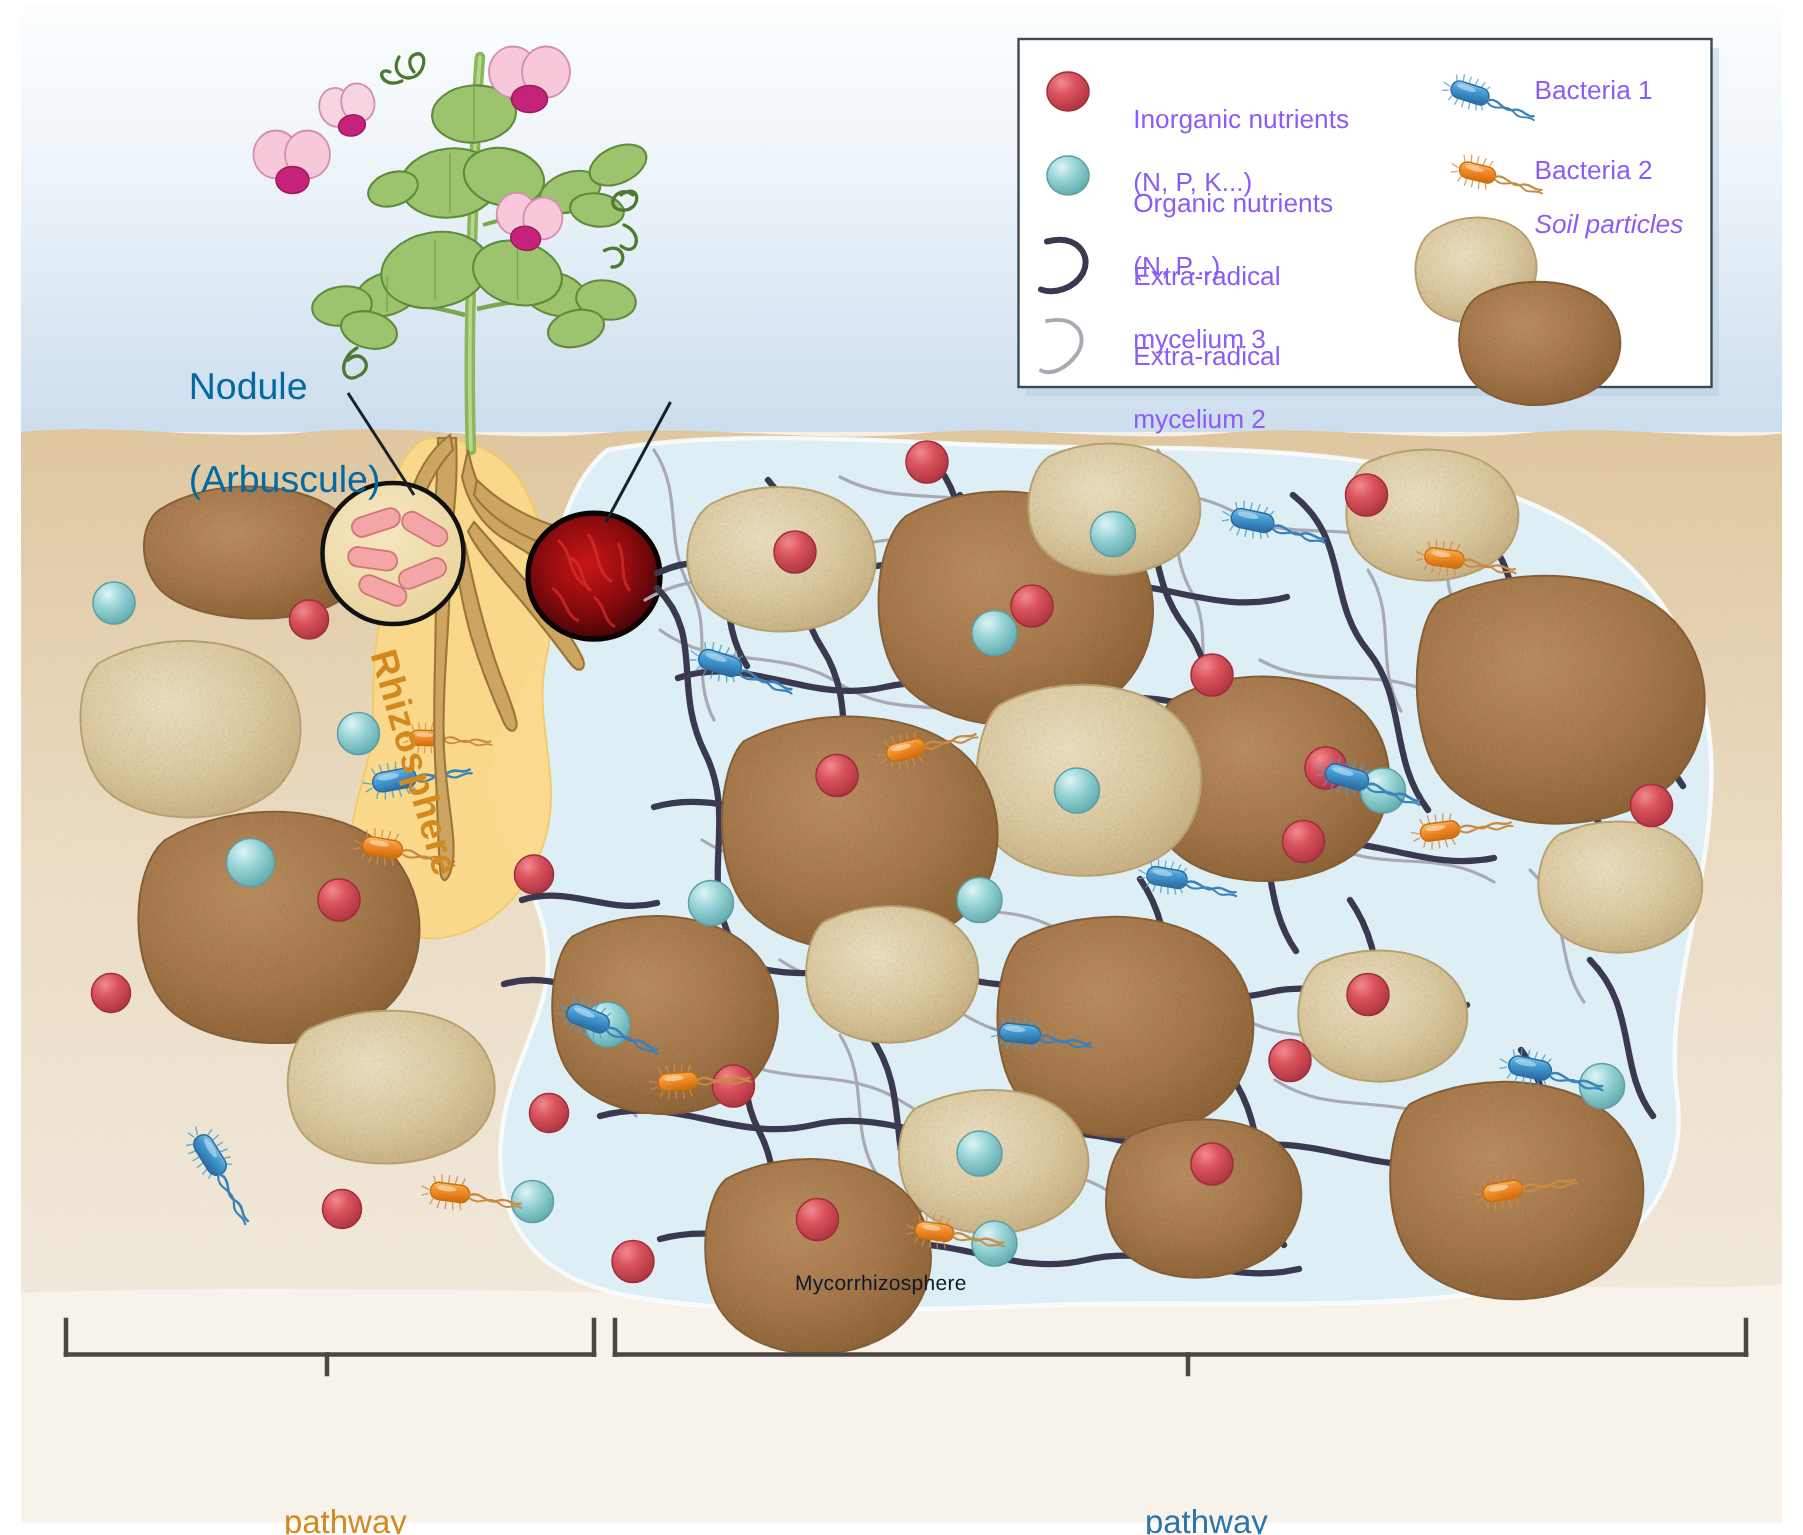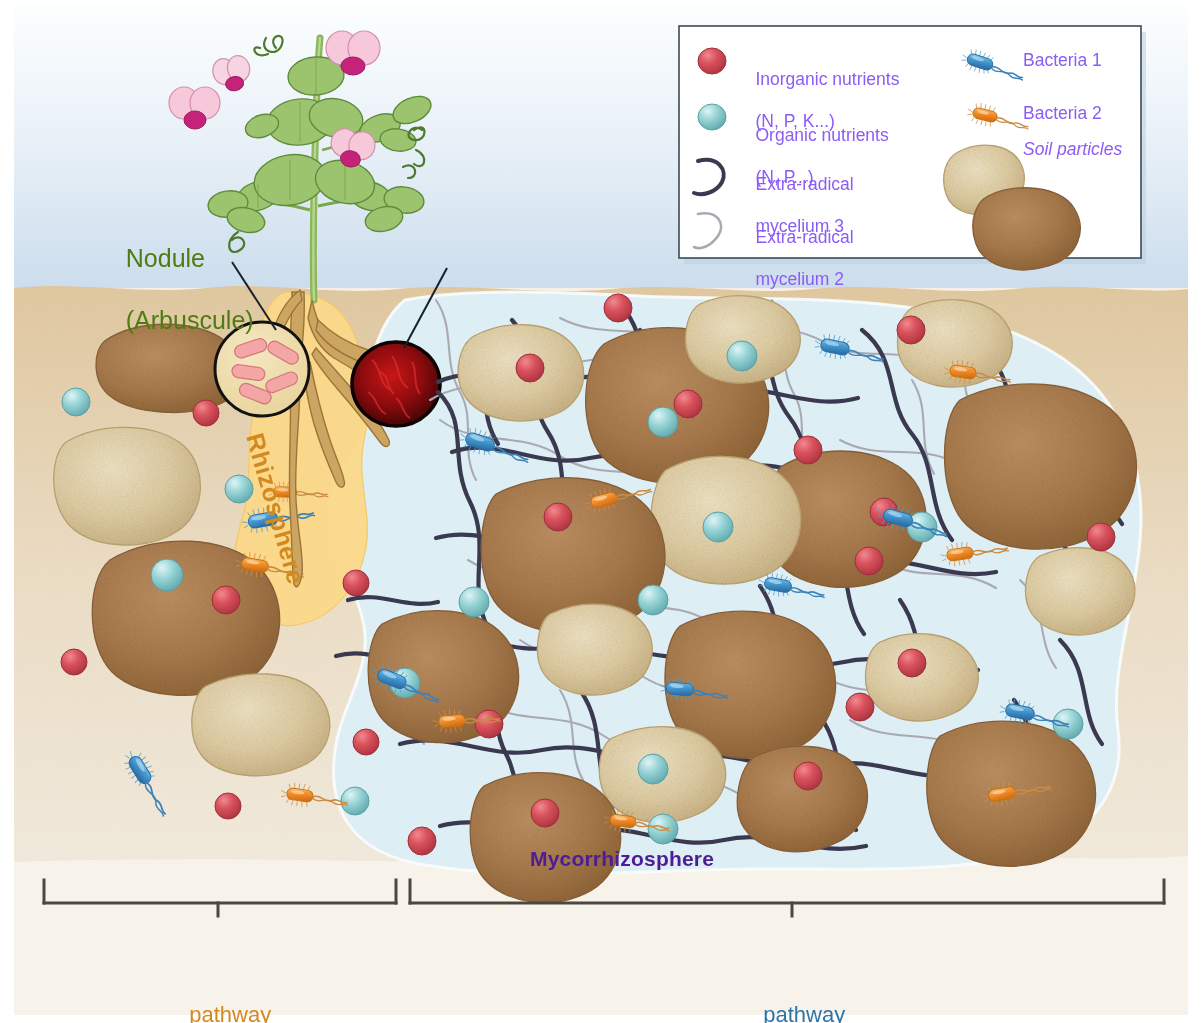--- a/index.html
+++ b/index.html
@@ -16,41 +16,41 @@
     background:#fdfcfa;
   }
   #scene{
     position:absolute;
     left:0; top:0;
     width:1202px;
     height:1023px;
   }
   .txt{position:absolute; white-space:pre; pointer-events:none;}
   .lbl-dark{
-    color:#4d7c0f;
+    color:#0369a1;
     font-size:25px;
     line-height:31px;
     letter-spacing:0px;
   }
   .lbl-orange{
     color:#d4891f;
     font-size:22px;
     line-height:29px;
     text-align:center;
   }
   .lbl-blue{
     color:#2d74a8;
     font-size:22px;
     line-height:29px;
     text-align:center;
   }
   .lbl-myco{
-    color:#4c1d95;
-    font-size:21px;
-    font-weight:bold;
+    color:#0f172a;
+    font-size:14px;
+    font-weight:normal;
     letter-spacing:0.2px;
   }
   .legend-text{
     color:#8b5cf6;
     font-size:17.5px;
     line-height:21px;
   }
   .rhizo-word{
     position:absolute;
     color:#d4891f;

